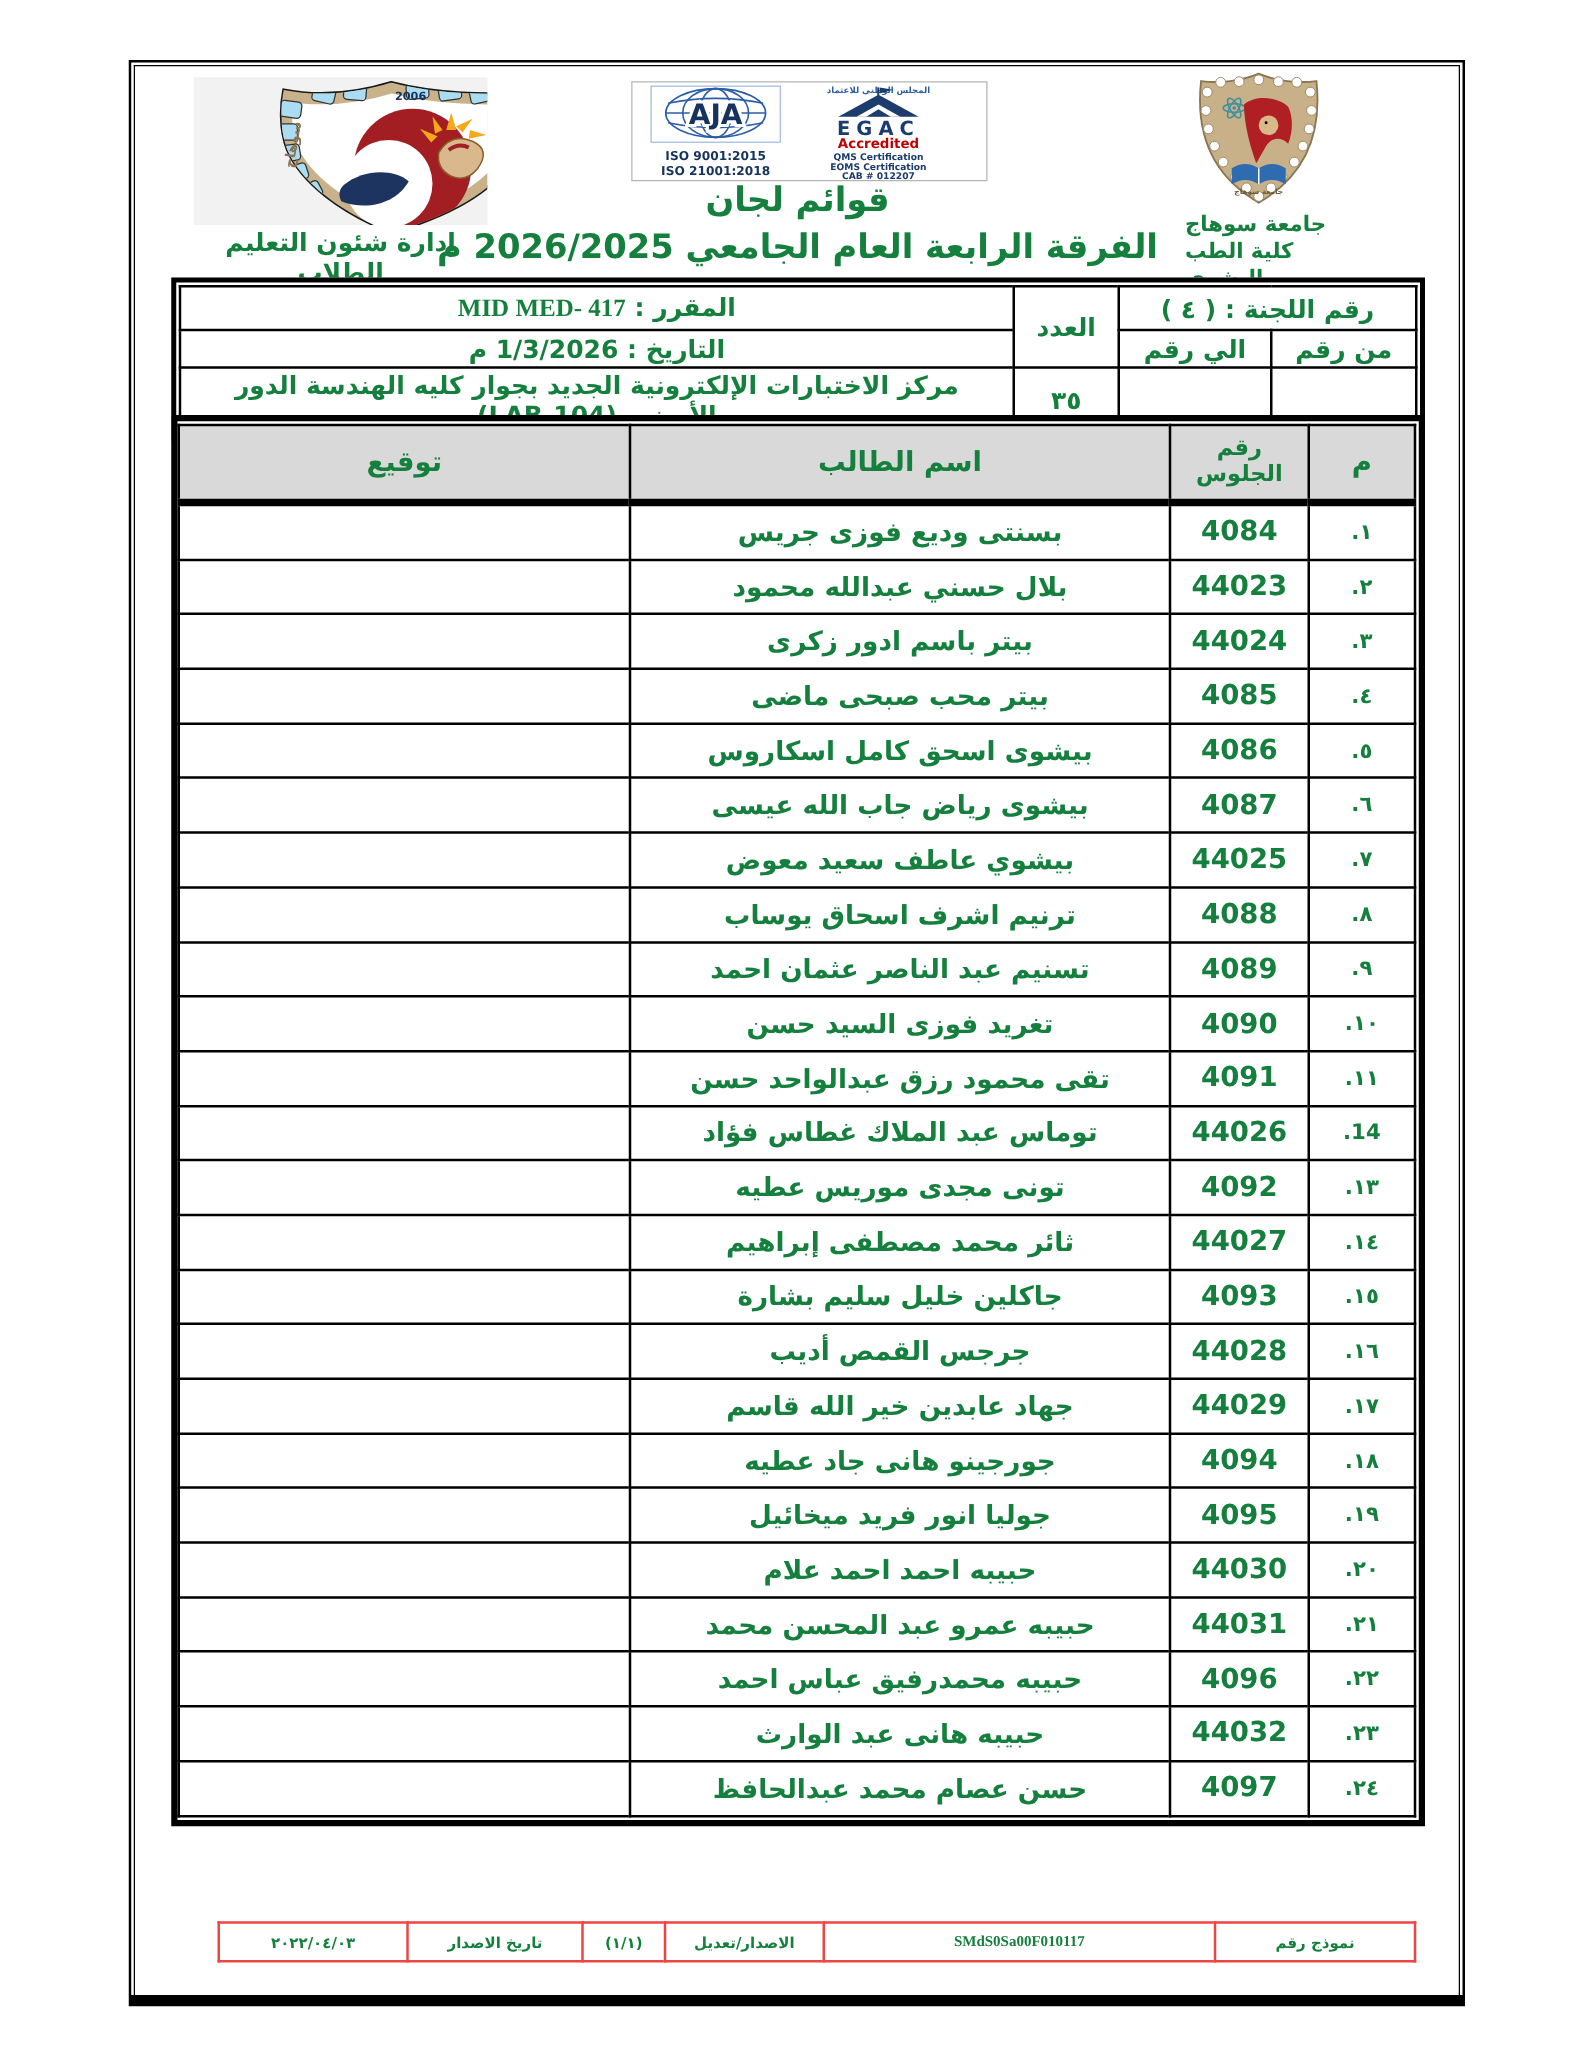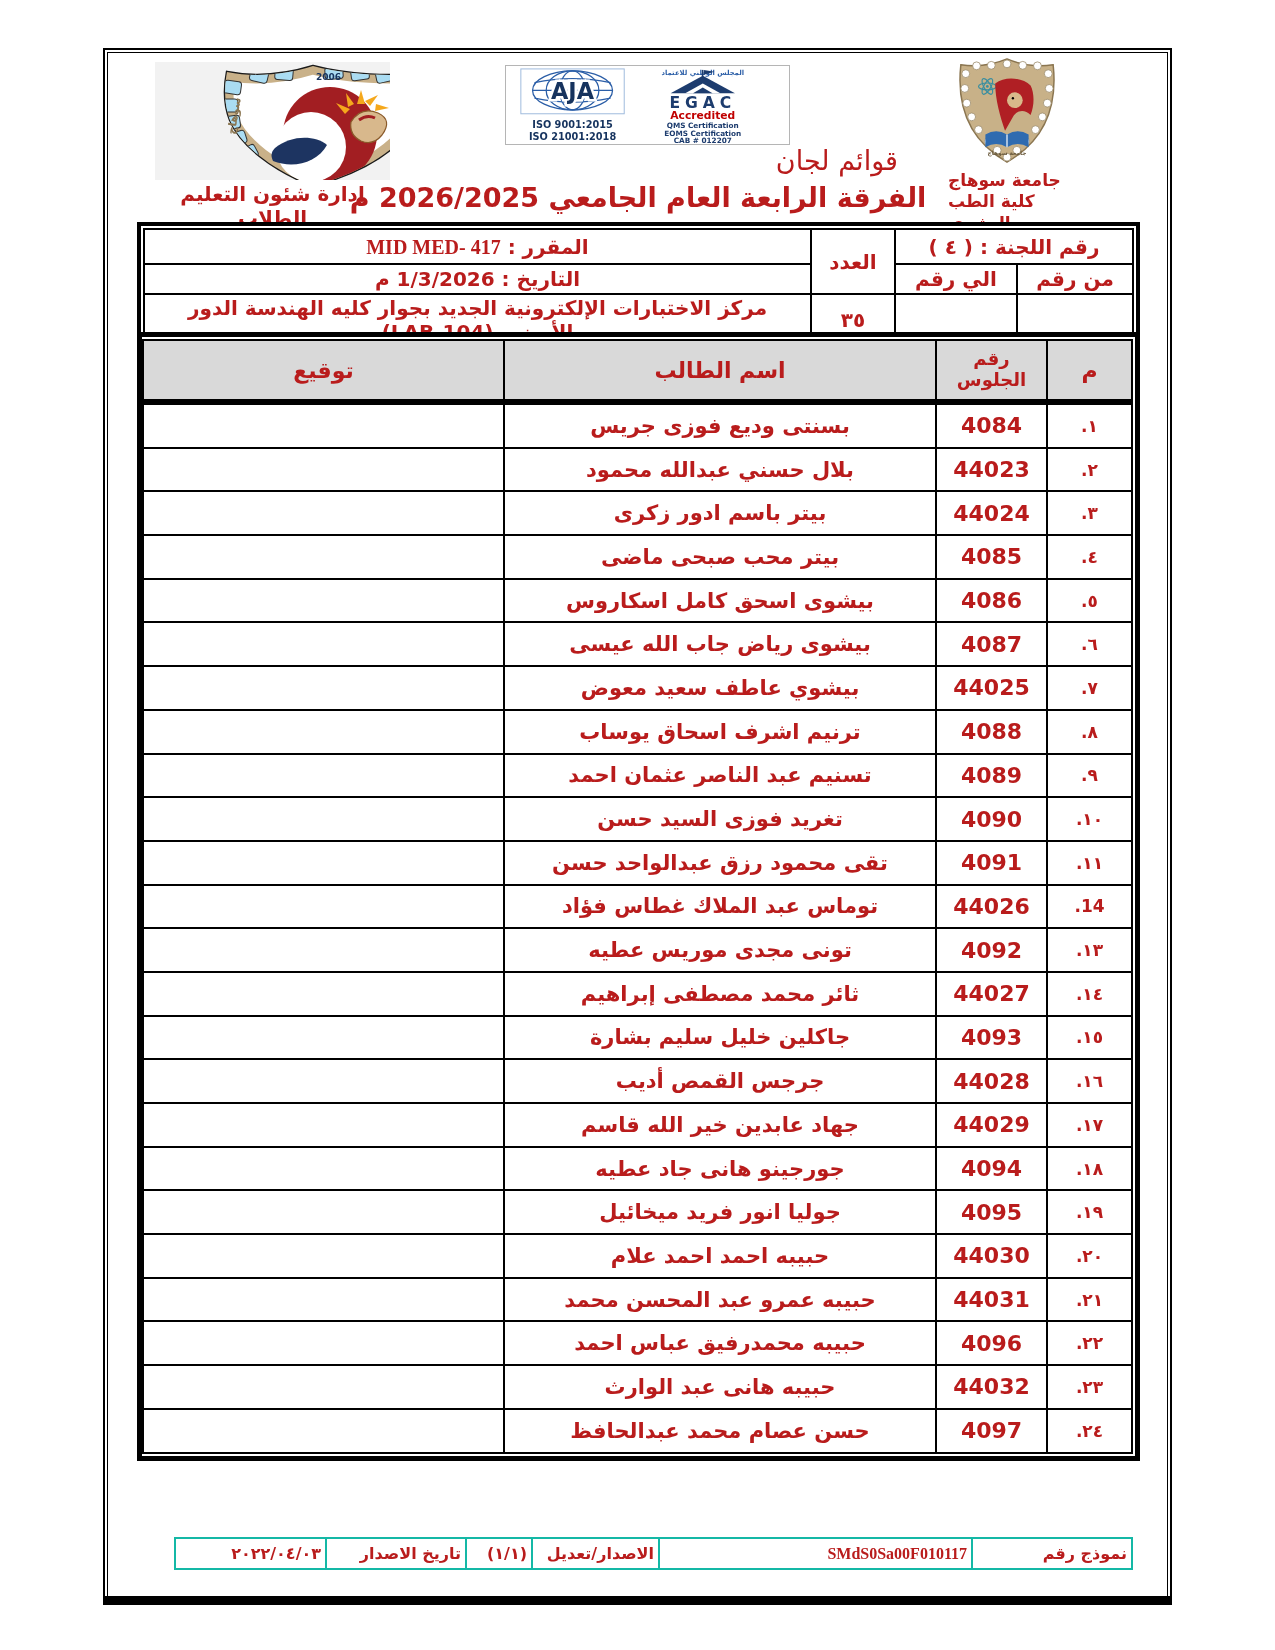--- a/index.html
+++ b/index.html
@@ -1,31 +1,31 @@
 <!DOCTYPE html>
 <html lang="ar" dir="rtl"><head>
 <meta charset="utf-8">
 <style>
   html,body{margin:0;padding:0;background:#fff;}
   .page{position:relative;width:1275px;height:1650px;background:#fff;direction:rtl;
-        font-family:"DejaVu Sans",sans-serif;color:#b91c1c;overflow:hidden;}
+        font-family:"DejaVu Sans",sans-serif;color:#15803d;overflow:hidden;}
   
   .frame{position:absolute;left:103px;top:48px;width:1069px;height:1557px;
          border:2px solid #000;border-bottom:9px solid #000;box-sizing:border-box;}
   .frame-inner{position:absolute;left:2px;right:2px;top:2px;bottom:0;
          border:1px solid #000;border-bottom:none;}
   
   .admin-block{position:absolute;left:155px;top:62px;width:235px;text-align:center;}
   .admin-img{width:235px;height:118px;overflow:hidden;background:#f2f2f2;}
   .admin-caption{font-size:20px;font-weight:bold;margin-top:2px;}
   .cert-block{position:absolute;left:505px;top:65px;width:285px;height:80px;
         border:1px solid #b5b5b5;background:#fff;display:flex;align-items:center;
         justify-content:space-between;box-sizing:border-box;}
-  .title{position:absolute;left:378px;top:145px;width:520px;text-align:right;
-        font-size:27px;font-weight:normal;}
+  .title{position:absolute;left:378px;top:145px;width:520px;text-align:center;
+        font-size:27px;font-weight:bold;}
   .subtitle{position:absolute;left:260px;top:182px;width:756px;text-align:center;
         font-size:27px;font-weight:bold;}
   .univ-block{position:absolute;left:948px;top:56px;width:150px;text-align:left;}
   .univ-caption{font-size:17px;font-weight:bold;line-height:1.25;}
   
   .info-wrap{position:absolute;left:137px;top:222px;width:1003px;box-sizing:border-box;
         border:4px solid #000;padding:2px;background:#fff;}
   table.info{width:100%;border-collapse:collapse;table-layout:fixed;}
   table.info td{border:2px solid #000;text-align:center;font-weight:bold;
         font-size:20px;padding:1px 4px;overflow:hidden;}
@@ -43,22 +43,22 @@
   th.h-seat span{display:block;}
   table.main td{border:2px solid #000;height:39.7px;text-align:center;
         font-weight:bold;vertical-align:middle;overflow:hidden;}
   td.idx{font-size:17px;}
   td.seat{font-size:22px;}
   td.name{font-size:21px;}
   td.sig{border-top:1px solid #6e6e6e;border-bottom:1px solid #6e6e6e;}
   
   .footer-wrap{position:absolute;left:176px;top:1537px;width:957px;}
   table.foot{width:100%;border-collapse:collapse;table-layout:fixed;}
-  table.foot td{border:2px solid #14b8a6;height:29px;text-align:right;font-weight:bold;
-        font-size:16px;padding:0 4px;overflow:hidden;}
+  table.foot td{border:2px solid #ef4444;height:29px;text-align:center;font-weight:bold;
+        font-size:12px;padding:0 4px;overflow:hidden;}
   td.code{font-family:"Liberation Serif",serif;font-size:18px;}
   svg text{font-family:"DejaVu Sans",sans-serif;}
 </style>
 </head>
 <body>
 
 <div class="page">
   <div class="frame">
     <div class="frame-inner"></div>
   </div>

